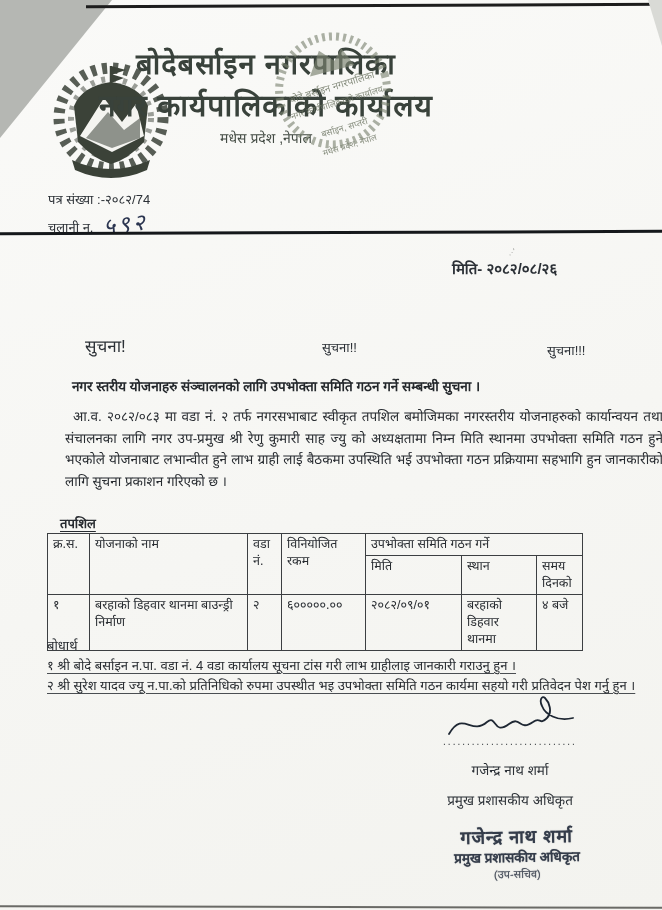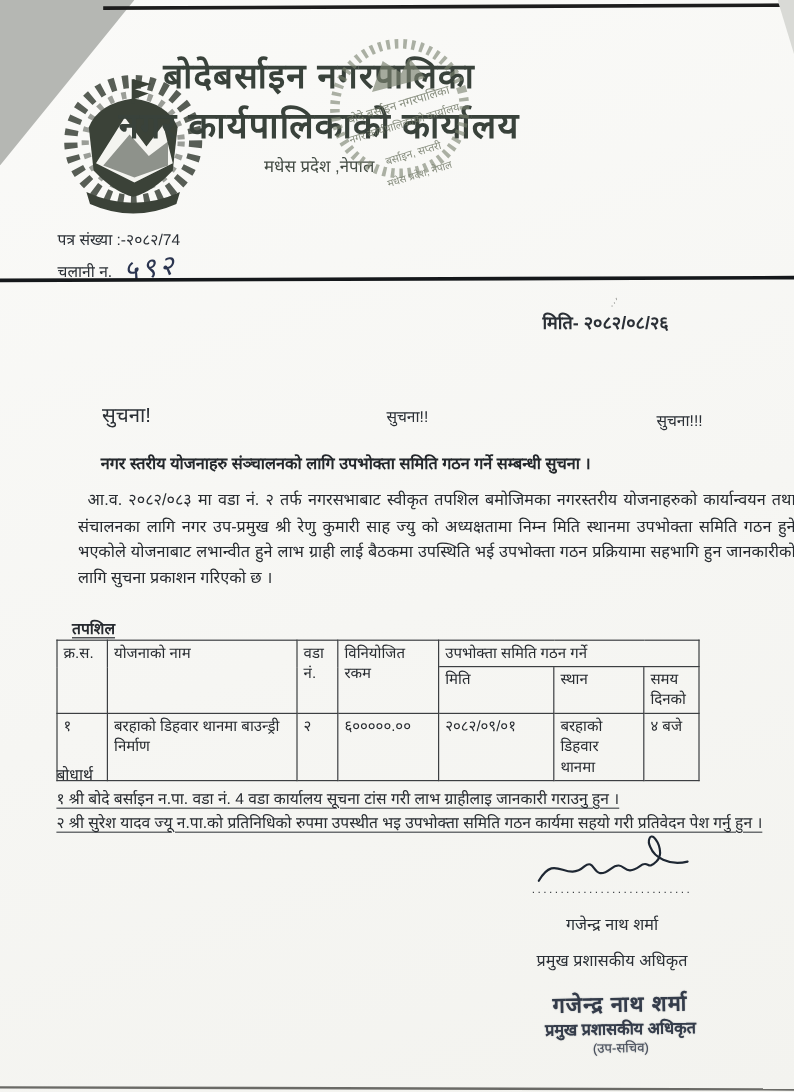--- a/index.html
+++ b/index.html
@@ -46,21 +46,21 @@
     transform:rotate(-7deg);margin-left:6px;letter-spacing:3px;
     font-family:"DejaVu Serif",serif;
   }
   .meta-right{position:absolute;right:52px;top:194px;font-size:11.5px;line-height:26px;color:#262b30;}
   .rule{position:absolute;left:0;right:0;top:231px;height:3px;background:#15181b;transform:rotate(-0.2deg);}
   .date-line{position:absolute;left:452px;top:258px;font-size:15px;font-weight:700;color:#2b3036;}
   
   .notice1{position:absolute;left:85px;top:334px;font-size:17px;color:#2b3036;}
   .notice2{position:absolute;left:322px;top:338px;font-size:13px;color:#2b3036;}
   .notice3{position:absolute;left:535px;top:341px;font-size:13px;color:#2b3036;margin-left:12px;}
-  .subject{position:absolute;left:12px;top:377px;width:552px;text-align:center;
+  .subject{position:absolute;left:0;top:377px;width:552px;text-align:center;
     font-size:13.5px;font-weight:700;color:#23272b;}
   .para{position:absolute;left:40px;top:406px;width:598px;font-size:13.5px;
     line-height:21.5px;text-align:justify;text-indent:8px;color:#272b30;margin-left:25px;}
   
   .tapsil{position:absolute;left:60px;top:514px;font-size:13px;font-weight:700;
     text-decoration:underline;text-underline-offset:3px;color:#272b30;}
   table.sheet{
     position:absolute;left:47px;top:533px;width:535px;table-layout:fixed;
     border-collapse:collapse;font-size:12.5px;color:#272b30;
   }

